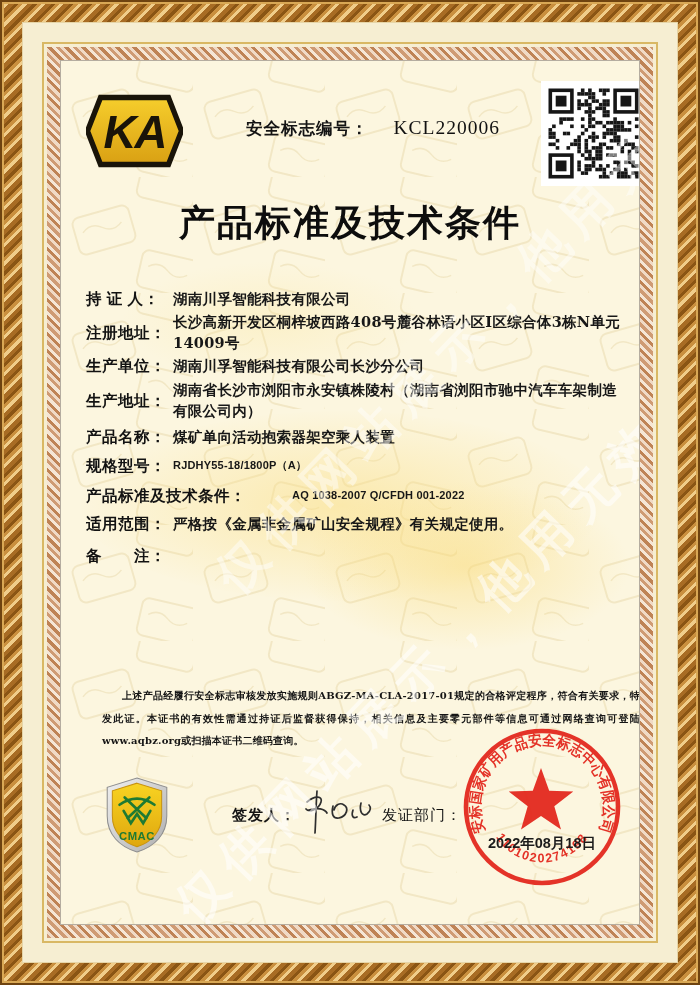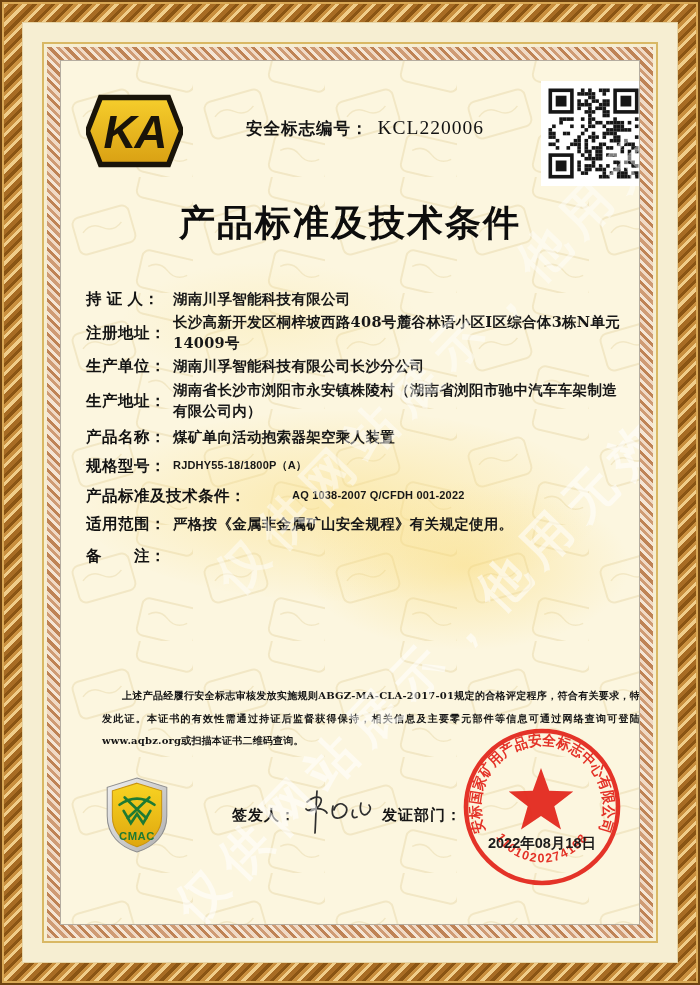--- a/index.html
+++ b/index.html
@@ -19,21 +19,21 @@
   .bg-pattern{position:absolute;left:0;top:0;width:100%;height:100%;opacity:.75;}
   .blob{position:absolute;border-radius:50%;pointer-events:none;}
   .blob1{left:20px;top:350px;width:520px;height:190px;
     background:radial-gradient(ellipse at 50% 50%,rgba(250,222,130,.55),rgba(250,222,130,0) 72%);}
   .blob2{left:240px;top:420px;width:330px;height:170px;
     background:radial-gradient(ellipse at 50% 50%,rgba(249,216,110,.45),rgba(249,216,110,0) 70%);}
   .blob3{left:60px;top:200px;width:300px;height:120px;
     background:radial-gradient(ellipse at 50% 50%,rgba(250,228,150,.3),rgba(250,228,150,0) 70%);}
   
   .ka-logo{position:absolute;left:25px;top:33px;width:97px;height:74px;}
-  .code-line{position:absolute;left:185px;top:56px;display:flex;align-items:baseline;gap:9px;white-space:nowrap;}
+  .code-line{position:absolute;left:185px;top:56px;display:flex;align-items:baseline;gap:25px;white-space:nowrap;}
   .code-label{font-size:16.5px;font-weight:bold;letter-spacing:1px;}
   .code-value{font-family:Liberation Serif, serif;font-size:19.5px;letter-spacing:1px;color:#111;}
   .qr{position:absolute;left:480px;top:20px;width:105px;height:105px;background:#fff;}
   .title{position:absolute;left:0;top:138px;width:100%;text-align:center;
          font-size:36px;font-weight:900;letter-spacing:2px;color:#0d0d0d;}
   
   .fields{position:absolute;left:25px;top:227px;width:540px;}
   .row{display:flex;align-items:center;line-height:21px;}
   .flabel{flex:0 0 87px;font-size:15.5px;font-weight:bold;letter-spacing:.5px;white-space:nowrap;color:#121212;}
   .fval{flex:1;color:#171717;}
@@ -46,21 +46,21 @@
   .dates .dval{flex:0 0 182px;}
   .dates .vlabel{flex:0 0 93px;}
   
   .statement{position:absolute;left:25px;top:608px;width:538px;margin:16px;
     font-family:"DejaVu Serif",serif;font-weight:700;font-size:10px;line-height:22.5px;
     text-align:justify;text-indent:2em;letter-spacing:.2px;color:#151515;}
   
   .cmac{position:absolute;left:43px;top:716px;width:66px;height:76px;}
   .signer{position:absolute;left:171px;top:745px;font-size:15px;font-weight:bold;letter-spacing:1px;}
   .signature{position:absolute;left:226px;top:722px;width:92px;height:58px;}
-  .issuer{position:absolute;left:321px;top:745px;font-size:15px;font-weight:bold;letter-spacing:1px;}
+  .issuer{position:absolute;left:321px;top:745px;font-size:15px;font-weight:normal;letter-spacing:1px;}
   .stamp{position:absolute;left:381px;top:646px;width:200px;height:200px;z-index:25;}
   
   .wm{position:absolute;white-space:nowrap;font-weight:700;font-size:50px;letter-spacing:12px;
       color:rgba(255,255,255,.55);transform-origin:0 0;transform:rotate(-46deg);
       pointer-events:none;z-index:40;}
   .wm1{left:100px;top:830px;}
   .wm2{left:140px;top:500px;color:rgba(255,255,255,.45);}
 </style>
 </head>
 <body>

